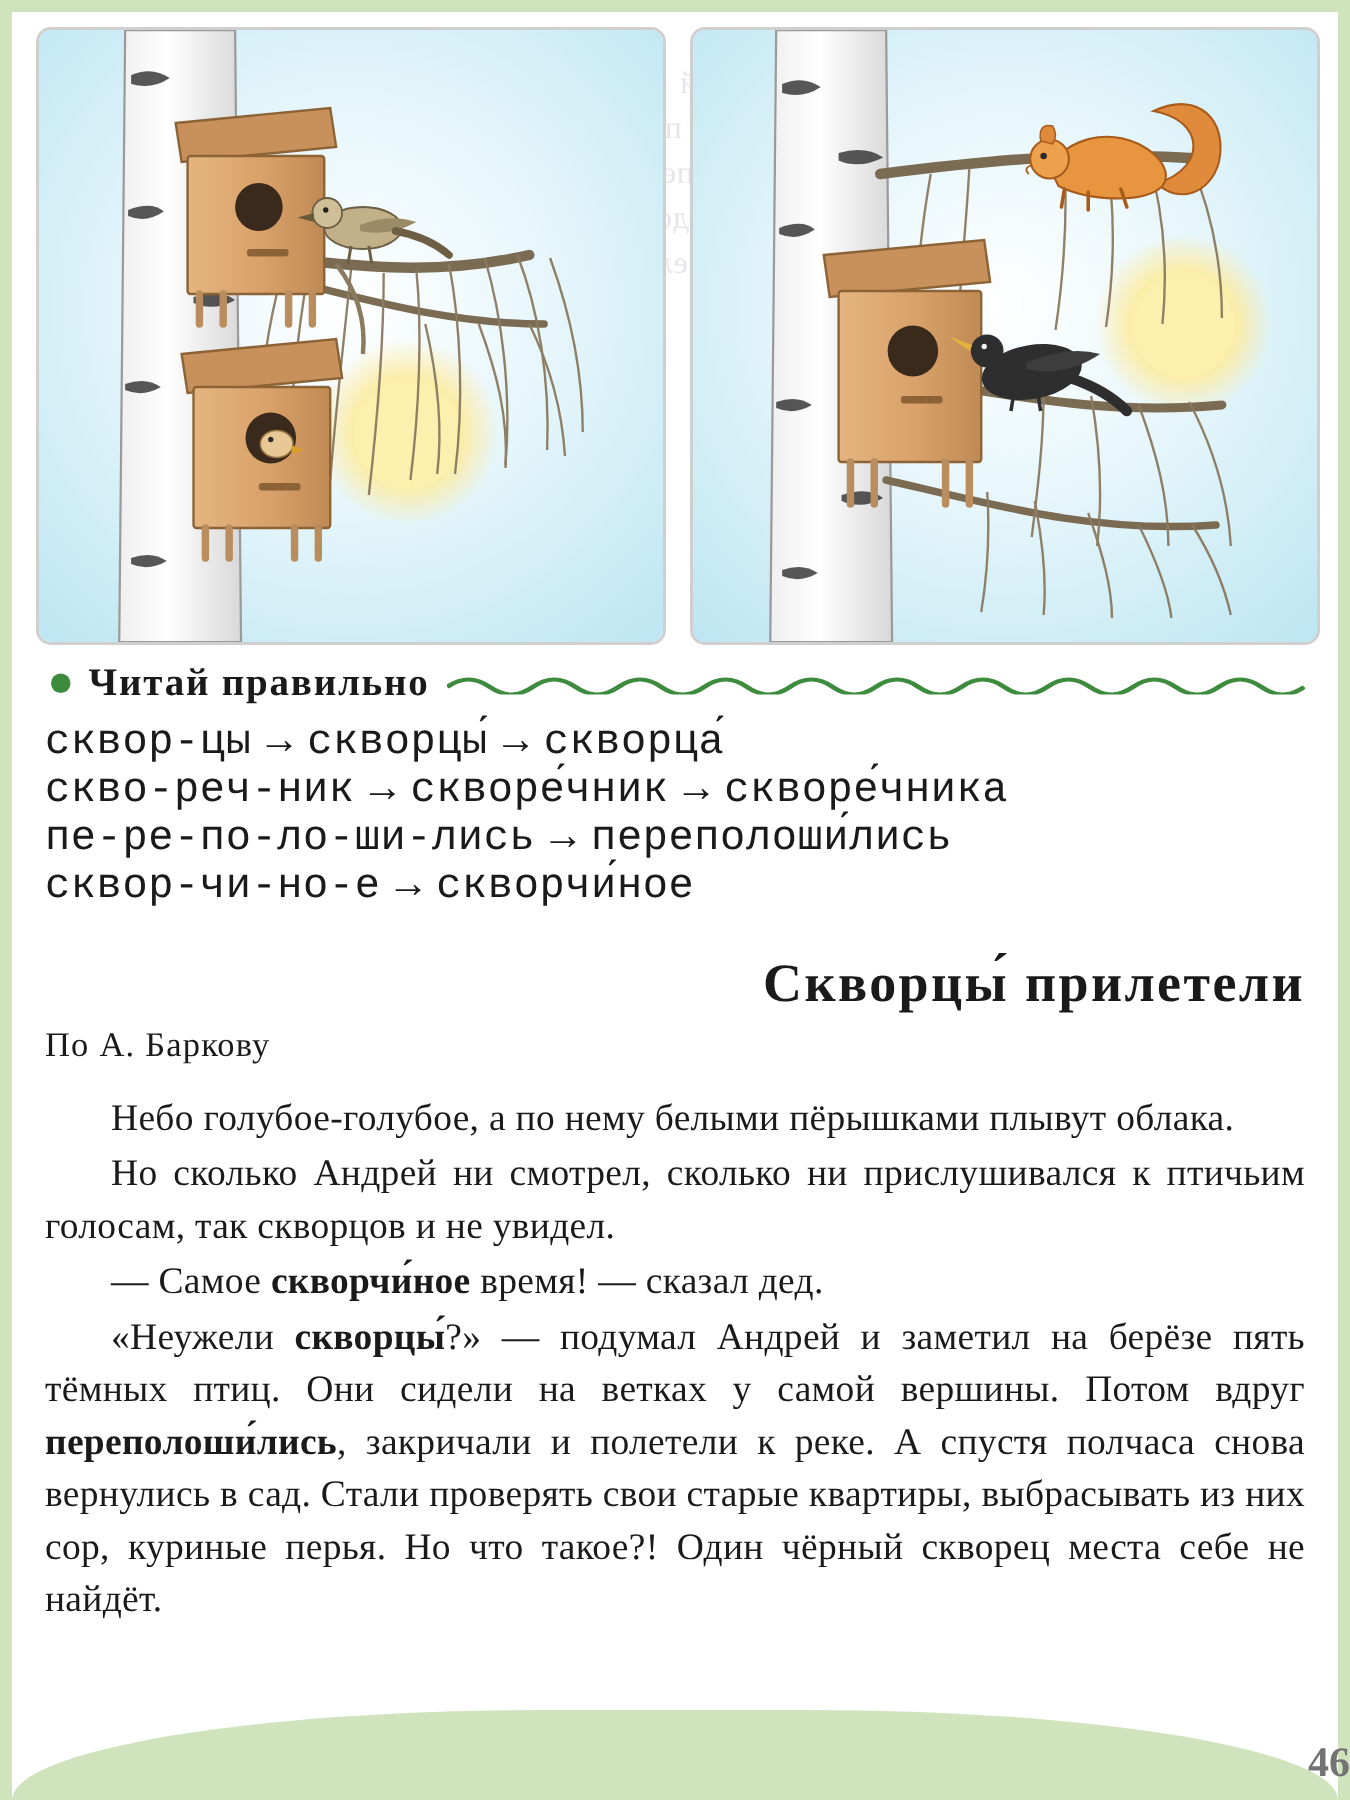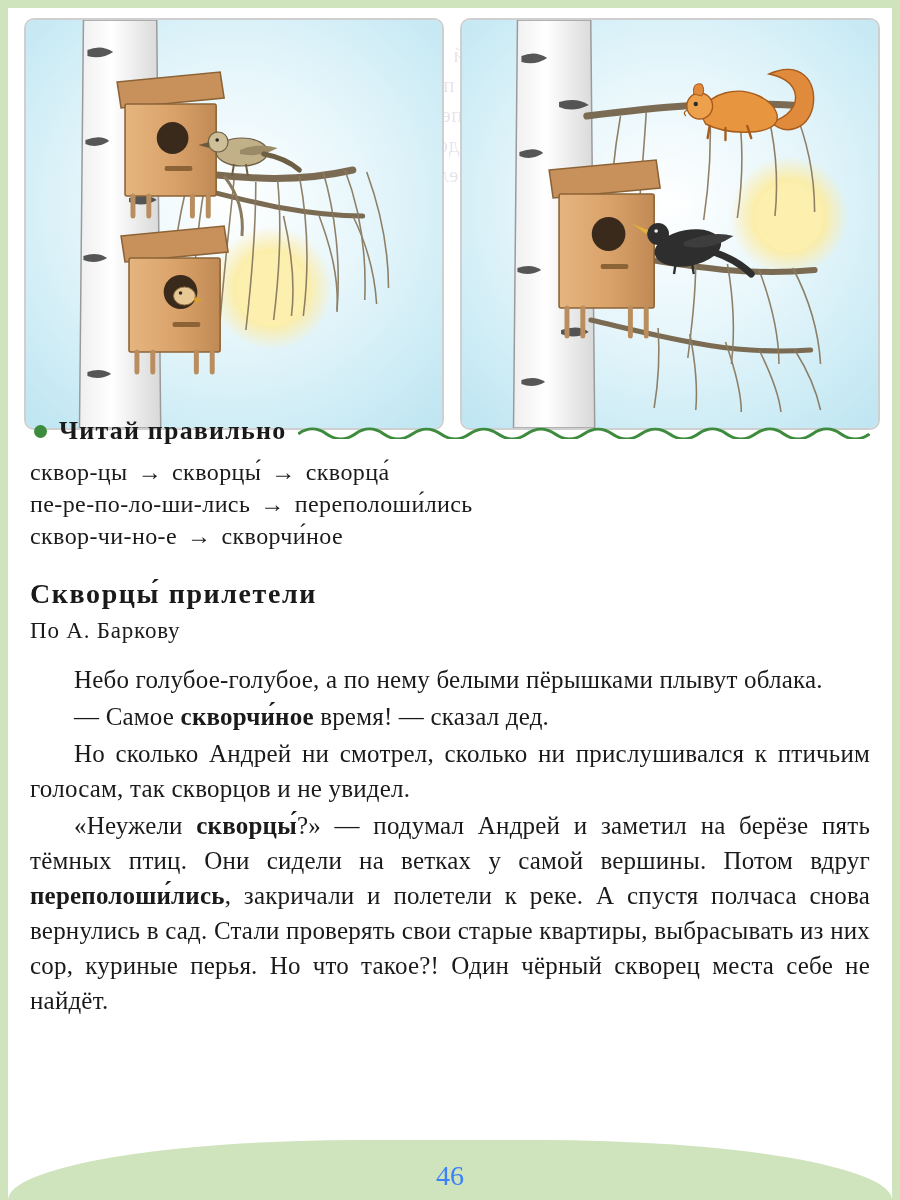--- a/index.html
+++ b/index.html
@@ -77,21 +77,21 @@
     border-radius: 10px;
     overflow: hidden;
     background: #dff1f8;
     box-shadow: 0 0 0 1px #ffffff inset;
   }
   .illus svg { display: block; width: 100%; height: 100%; }
 
   
   .content {
     position: absolute;
-    top: 416px;
+    top: 440px;
     left: 30px;
     width: 840px;
   }
 
   .read-correctly {
     display: flex;
     align-items: center;
     gap: 12px;
     margin-bottom: 10px;
   }
@@ -106,31 +106,32 @@
   .rc-label {
     font-weight: bold;
     font-size: 26px;
     letter-spacing: 1.2px;
     white-space: nowrap;
   }
   .squiggle { flex: 1 1 auto; height: 16px; }
   .squiggle svg { display: block; width: 100%; height: 16px; }
 
   .syllable-lines {
-    font-size: 24px;
+    font-size: 28px;
     line-height: 32px;
     letter-spacing: 0.4px;
     margin-bottom: 26px;
+    font-family: Liberation Mono, monospace;
   }
   .syllable-lines div { white-space: nowrap; }
   .arrow { padding: 0 10px; }
 
   .story-title {
-    text-align: left;
-    font-size: 28px;
+    text-align: right;
+    font-size: 36px;
     font-weight: bold;
     letter-spacing: 1.6px;
     margin: 26px 0 8px 0;
   }
   .byline {
     font-size: 23px;
     letter-spacing: 0.8px;
     margin-bottom: 18px;
     padding-right: 6px;
   }
@@ -154,24 +155,24 @@
     height: 60px;
     background: #cfe3bd;
     border-top-left-radius: 40% 100%;
     border-top-right-radius: 40% 100%;
   }
   .page-number {
     position: absolute;
     bottom: 8px;
     left: 0;
     width: 100%;
-    text-align: center;
+    text-align: right;
     font-size: 28px;
-    font-weight: normal;
-    color: #3b82f6;
+    font-weight: bold;
+    color: #737373;
   }
 </style>
 </head>
 <body>
 
 <div class="page">
 
   <div class="page-border-left"></div>
   <div class="page-border-right"></div>
   <div class="page-border-top"></div>
@@ -374,33 +375,36 @@
           <path d="M0 11 Q 10 1 20 11 T 40 11 T 60 11 T 80 11 T 100 11 T 120 11 T 140 11 T 160 11 T 180 11 T 200 11 T 220 11 T 240 11 T 260 11 T 280 11 T 300 11 T 320 11 T 340 11 T 360 11 T 380 11 T 400 11" fill="none" stroke="#3d8b3d" stroke-width="2.6"></path>
         </svg>
       </span>
     </div>
 
     <div class="syllable-lines">
       <div>
         <span>сквор-цы</span><span class="arrow">→</span><span>скворцы́</span><span class="arrow">→</span><span>скворца́</span>
       </div>
       <div>
+        <span>скво-реч-ник</span><span class="arrow">→</span><span>скворе́чник</span><span class="arrow">→</span><span>скворе́чника</span>
+      </div>
+      <div>
         <span>пе-ре-по-ло-ши-лись</span><span class="arrow">→</span><span>переполоши́лись</span>
       </div>
       <div>
         <span>сквор-чи-но-е</span><span class="arrow">→</span><span>скворчи́ное</span>
       </div>
     </div>
 
     <div class="story-title">Скворцы́ прилетели</div>
     <div class="byline">По А. Баркову</div>
 
     <div id="story-body">
         <div class="para"><span>Небо голубое-голубое, а по нему белыми пёрышками плывут облака.</span></div>
+        <div class="para"><span>Но сколько Андрей ни смотрел, сколько ни прислушивался к птичьим голосам, так скворцов и не увидел.</span></div>
         <div class="para"><span>— Самое </span><b>скворчи́ное</b><span> время! — сказал дед.</span></div>
-        <div class="para"><span>Но сколько Андрей ни смотрел, сколько ни прислушивался к птичьим голосам, так скворцов и не увидел.</span></div>
         <div class="para"><span>«Неужели </span><b>скворцы́</b><span>?» — подумал Андрей и заметил на берёзе пять тёмных птиц. Они сидели на ветках у самой вершины. Потом вдруг </span><b>переполоши́лись</b><span>, закричали и полетели к реке. А спустя полчаса снова вернулись в сад. Стали проверять свои старые квартиры, выбрасывать из них сор, куриные перья. Но что такое?! Один чёрный скворец места себе не найдёт.</span></div>
       </div>
   </div>
 
   <div class="footer"></div>
   <div class="page-number">46</div>
 </div>
 
 </body></html>

